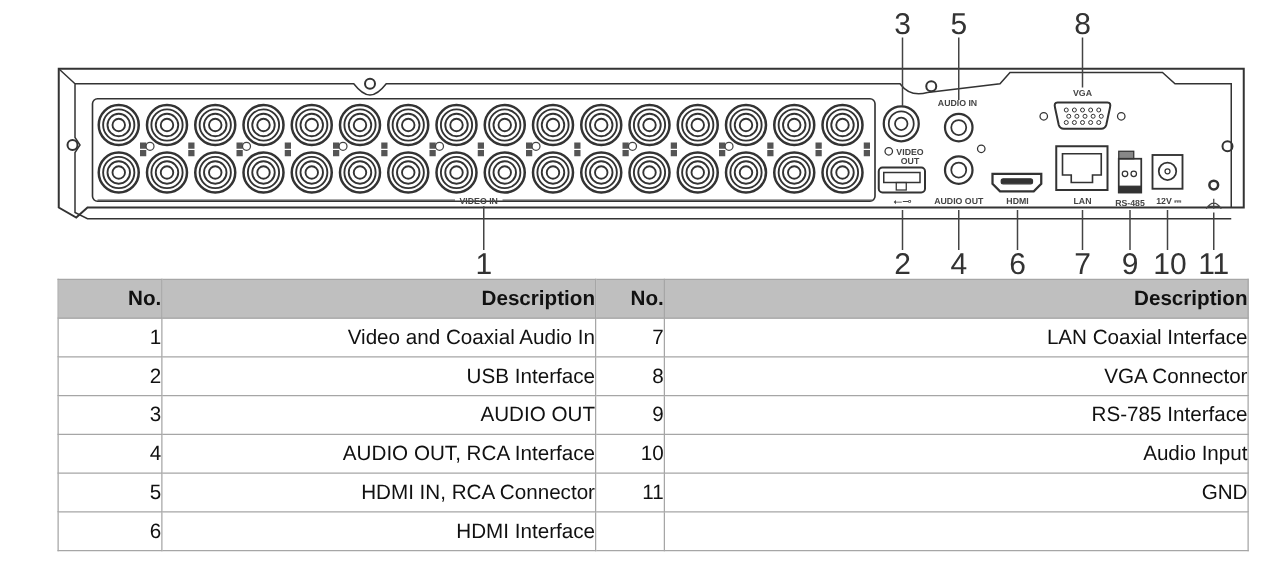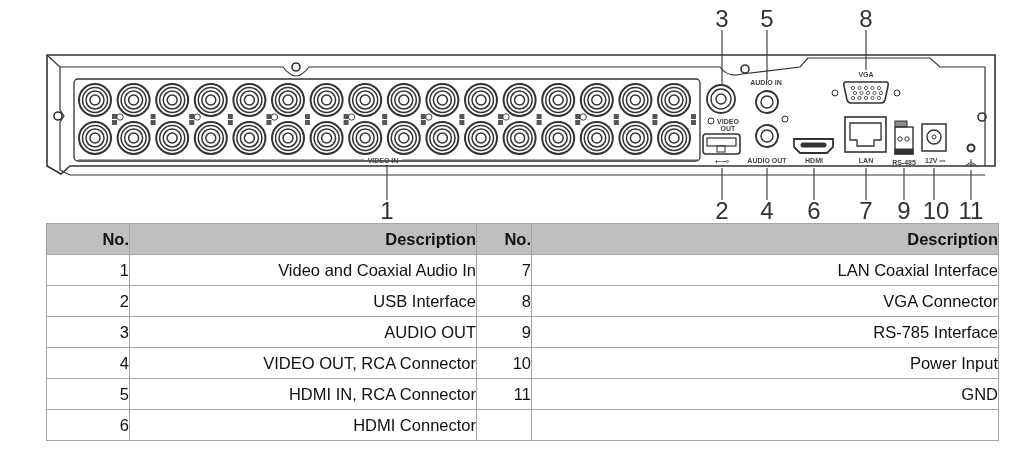--- a/index.html
+++ b/index.html
@@ -408,30 +408,30 @@
         <td>VGA Connector</td>
       </tr>
       <tr>
         <td>3</td>
         <td>AUDIO OUT</td>
         <td>9</td>
         <td>RS-785 Interface</td>
       </tr>
       <tr>
         <td>4</td>
-        <td>VIDEO OUT, RCA Connector</td>
+        <td>AUDIO OUT, RCA Interface</td>
         <td>10</td>
-        <td>Power Input</td>
+        <td>Audio Input</td>
       </tr>
       <tr>
         <td>5</td>
         <td>HDMI IN, RCA Connector</td>
         <td>11</td>
         <td>GND</td>
       </tr>
       <tr>
         <td>6</td>
-        <td>HDMI Connector</td>
+        <td>HDMI Interface</td>
         <td></td>
         <td></td>
       </tr>
     </tbody>
 </table>
 
 </body></html>

